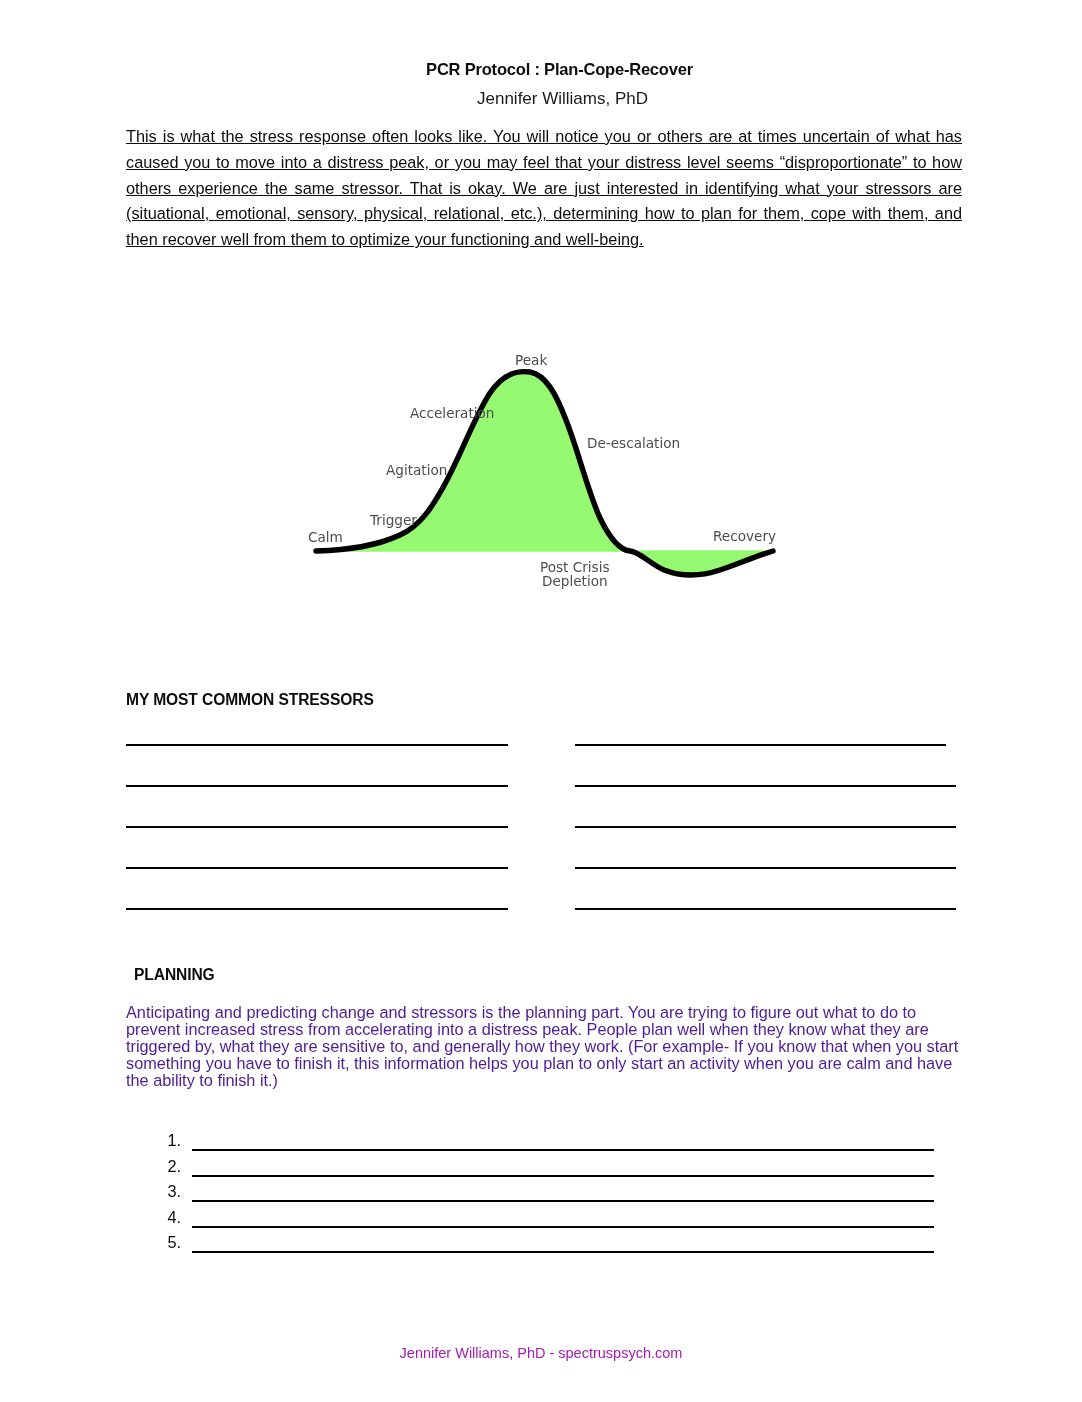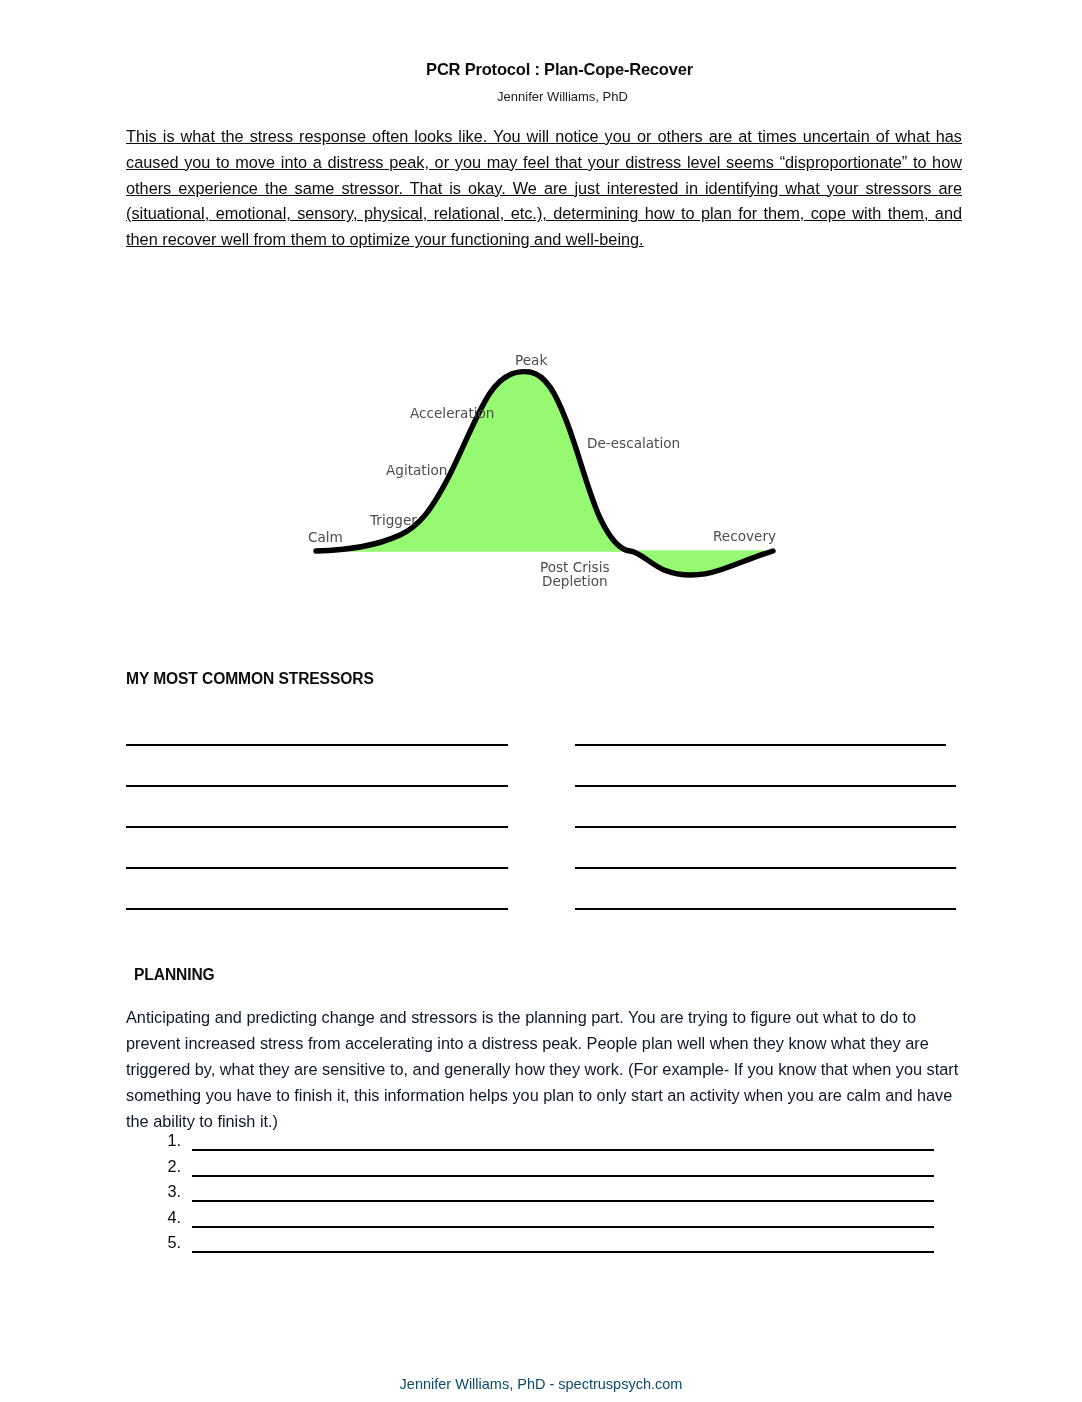--- a/index.html
+++ b/index.html
@@ -34,21 +34,21 @@
     letter-spacing: -0.2px;
     color: #0d0d0d;
     margin-left: 37px;
   }
   .doc-author {
     position: absolute;
     left: 0;
     right: 0;
     top: 89px;
     text-align: center;
-    font-size: 13px;
+    font-size: 17px;
     font-weight: normal;
     color: #1a1a1a;
     padding-left: 43px;
   }
 
   
   .intro {
     position: absolute;
     left: 126px;
     top: 124px;
@@ -78,21 +78,21 @@
 
   
   .section-heading {
     position: absolute;
     left: 126px;
     font-size: 15.6px;
     font-weight: bold;
     letter-spacing: -0.1px;
     color: #0d0d0d;
   }
-  #heading-stressors { top: 670px; }
+  #heading-stressors { top: 691px; }
   #heading-planning  { top: 966px; margin-left: 8px; }
 
   
   .stressor-lines {
     position: absolute;
     left: 126px;
     top: 725px;
     width: 836px;
     height: 190px;
   }
@@ -102,23 +102,23 @@
     border-top: 2.4px solid #000000;
   }
 
   
   .planning-text {
     position: absolute;
     left: 126px;
     top: 1004px;
     width: 836px;
     font-size: 16.3px;
-    line-height: 26px;
+    line-height: 17px;
     text-align: left;
-    color: #0f172a;
+    color: #4c1d95;
   }
 
   
   .planning-list {
     position: absolute;
     left: 126px;
     top: 1130px;
     width: 836px;
   }
   .plan-row {
@@ -142,24 +142,24 @@
     top: 19px;
     height: 0;
     border-top: 2.2px solid #000000;
   }
 
   
   .footer {
     position: absolute;
     left: 0;
     right: 0;
-    top: 1376px;
+    top: 1345px;
     text-align: center;
     font-size: 14.5px;
-    color: #0c4a6e;
+    color: #a21caf;
   }
 </style>
 </head>
 <body>
 
 <div class="page">
 
   <div class="doc-title">PCR Protocol : Plan-Cope-Recover</div>
 
   <div class="doc-author">Jennifer Williams, PhD</div>

